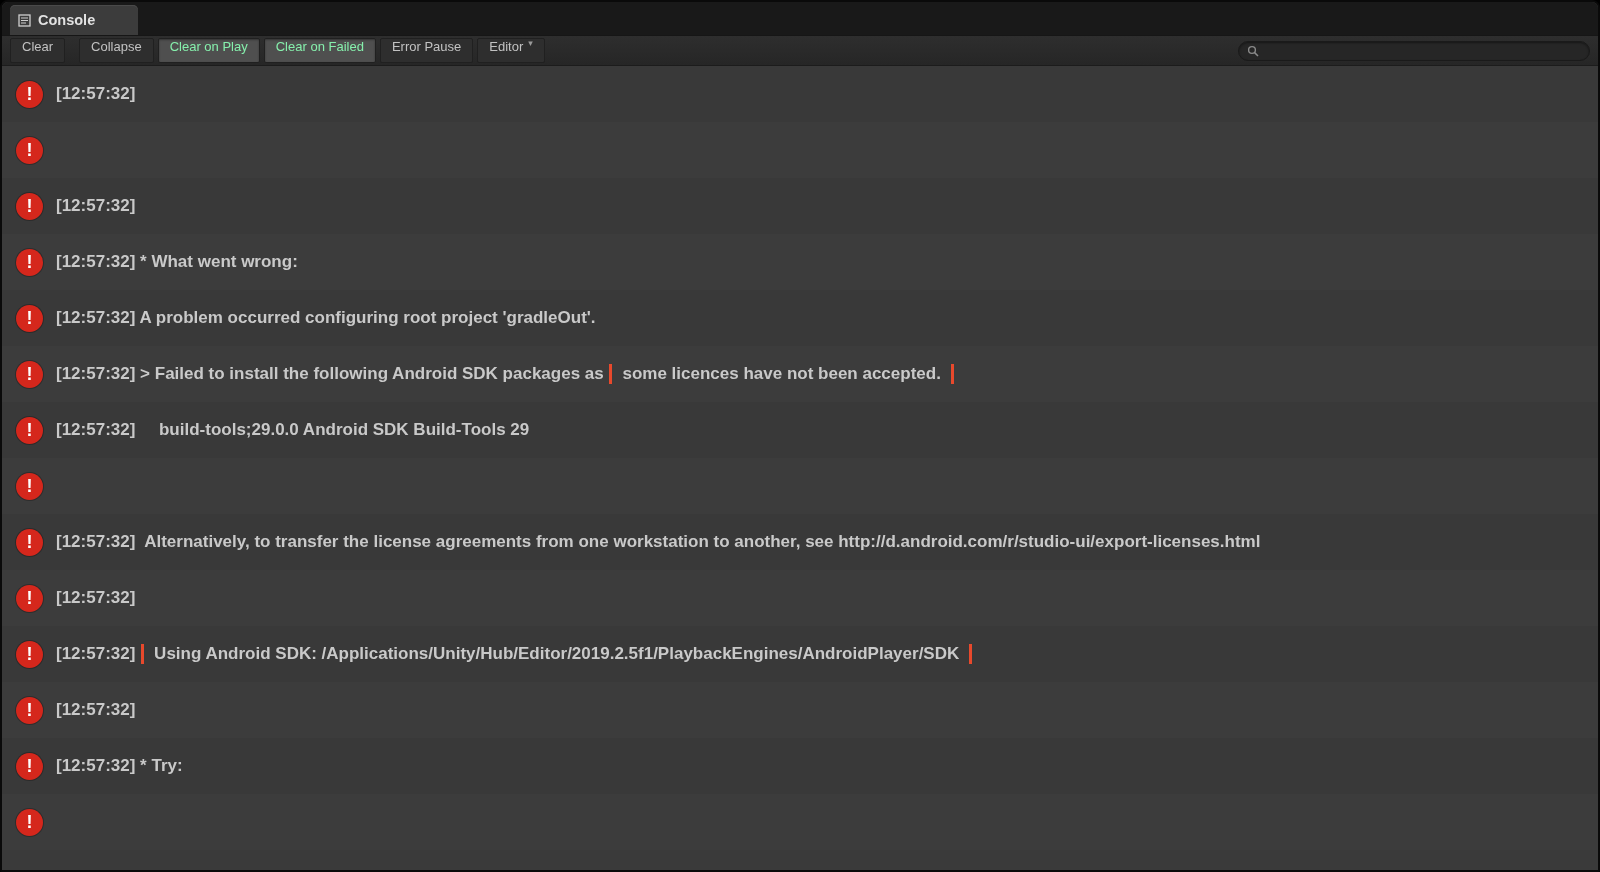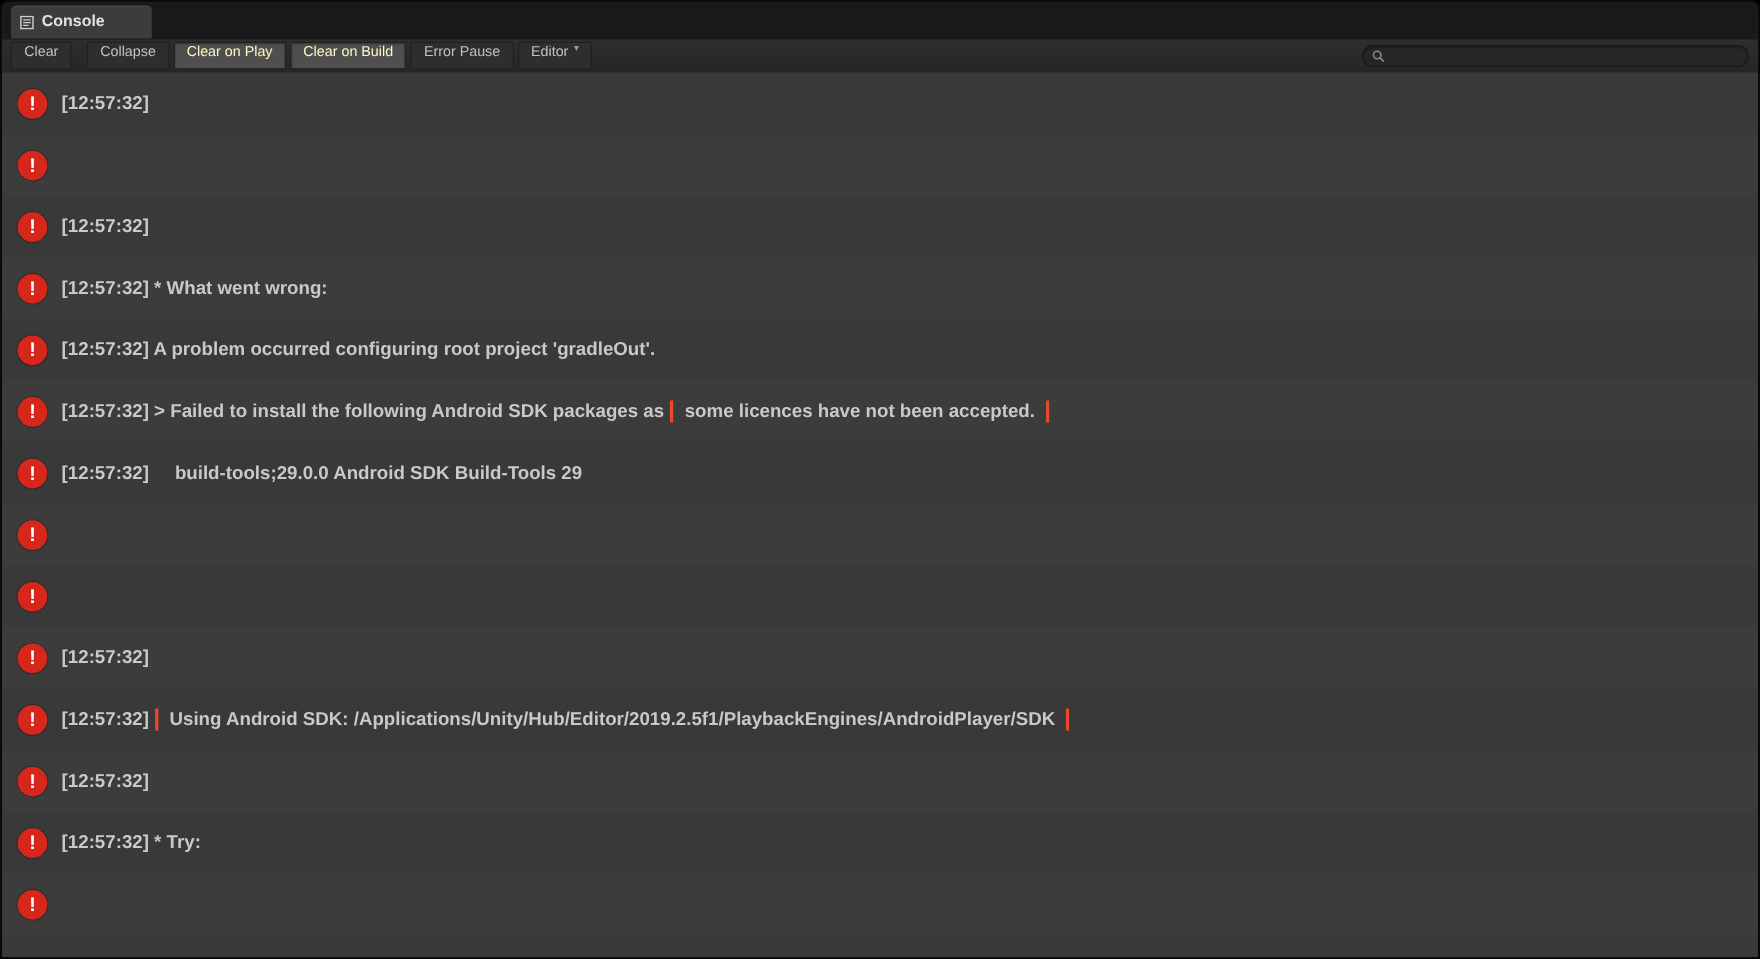--- a/index.html
+++ b/index.html
@@ -42,21 +42,21 @@
   .tb{
     appearance:none;border:none;outline:none;
     background:#2e2e2e;
     color:#c2c2c2;font-size:13px;
     font-family:inherit;
     padding:0 11px;margin:2px 0 2px 4px;
     border:1px solid #202020;border-radius:2px;
     display:flex;align-items:flex-start;gap:5px;
     cursor:default;white-space:nowrap;
   }
-  .tb.on{background:#4f4f4f;color:#fef9c3;box-shadow:inset 0 1px 2px rgba(0,0,0,.35);}
+  .tb.on{background:#4f4f4f;color:#86efac;box-shadow:inset 0 1px 2px rgba(0,0,0,.35);}
   .tb.gap{margin-left:14px;}
   .caret{font-size:9px;color:#9a9a9a;line-height:1;}
   .search{
     margin-left:auto;align-self:center;
     width:352px;height:20px;
     background:#262626;
     border:1px solid #1a1a1a;
     border-radius:10px;
     display:flex;align-items:center;
     padding:0 8px;gap:5px;
@@ -117,21 +117,21 @@
         <button class="tb">
           <span>Clear</span>
         </button>
         <button class="tb gap">
           <span>Collapse</span>
         </button>
         <button class="tb on">
           <span>Clear on Play</span>
         </button>
         <button class="tb on">
-          <span>Clear on Build</span>
+          <span>Clear on Failed</span>
         </button>
         <button class="tb">
           <span>Error Pause</span>
         </button>
         <button class="tb">
           <span>Editor</span>
           <span class="caret">▾</span>
         </button>
       </span>
     <div class="search">
@@ -171,20 +171,21 @@
       </div>
       <div class="row">
         <span class="err-icon">!</span>
         <span class="msg"><span>[12:57:32]     build-tools;29.0.0 Android SDK Build-Tools 29</span></span>
       </div>
       <div class="row">
         <span class="err-icon">!</span>
       </div>
       <div class="row">
         <span class="err-icon">!</span>
+        <span class="msg"><span>[12:57:32]  Alternatively, to transfer the license agreements from one workstation to another, see http://d.android.com/r/studio-ui/export-licenses.html</span></span>
       </div>
       <div class="row">
         <span class="err-icon">!</span>
         <span class="msg"><span>[12:57:32]</span></span>
       </div>
       <div class="row">
         <span class="err-icon">!</span>
         <span class="msg"><span>[12:57:32] </span><span class="hl">Using Android SDK: /Applications/Unity/Hub/Editor/2019.2.5f1/PlaybackEngines/AndroidPlayer/SDK</span></span>
       </div>
       <div class="row">

